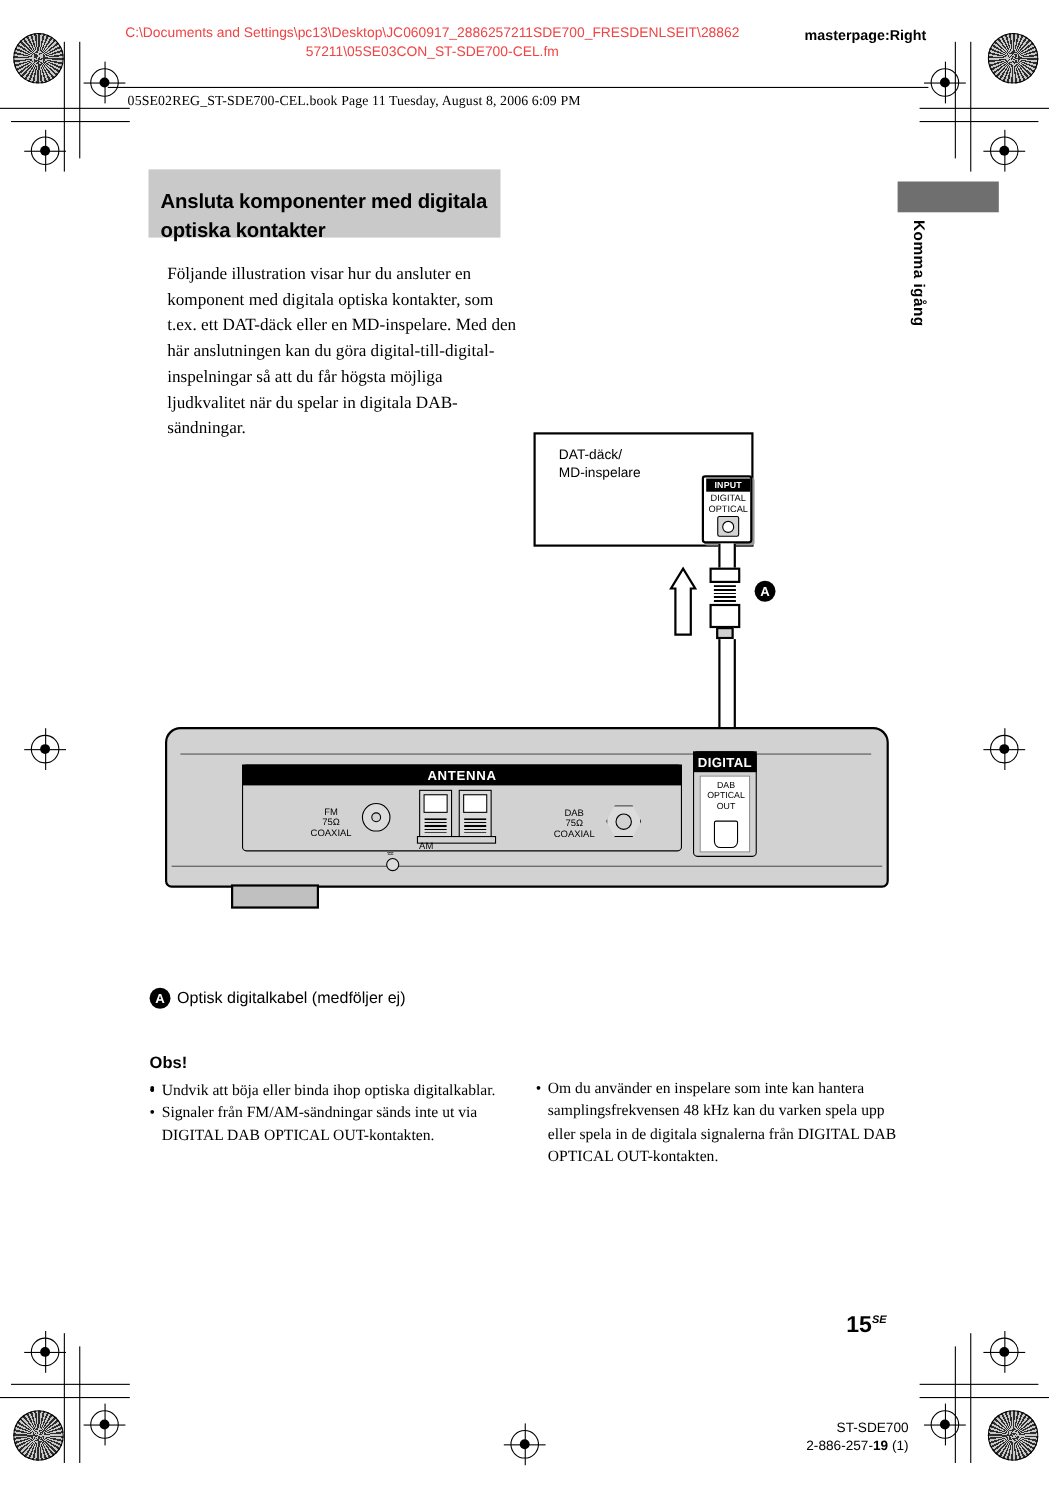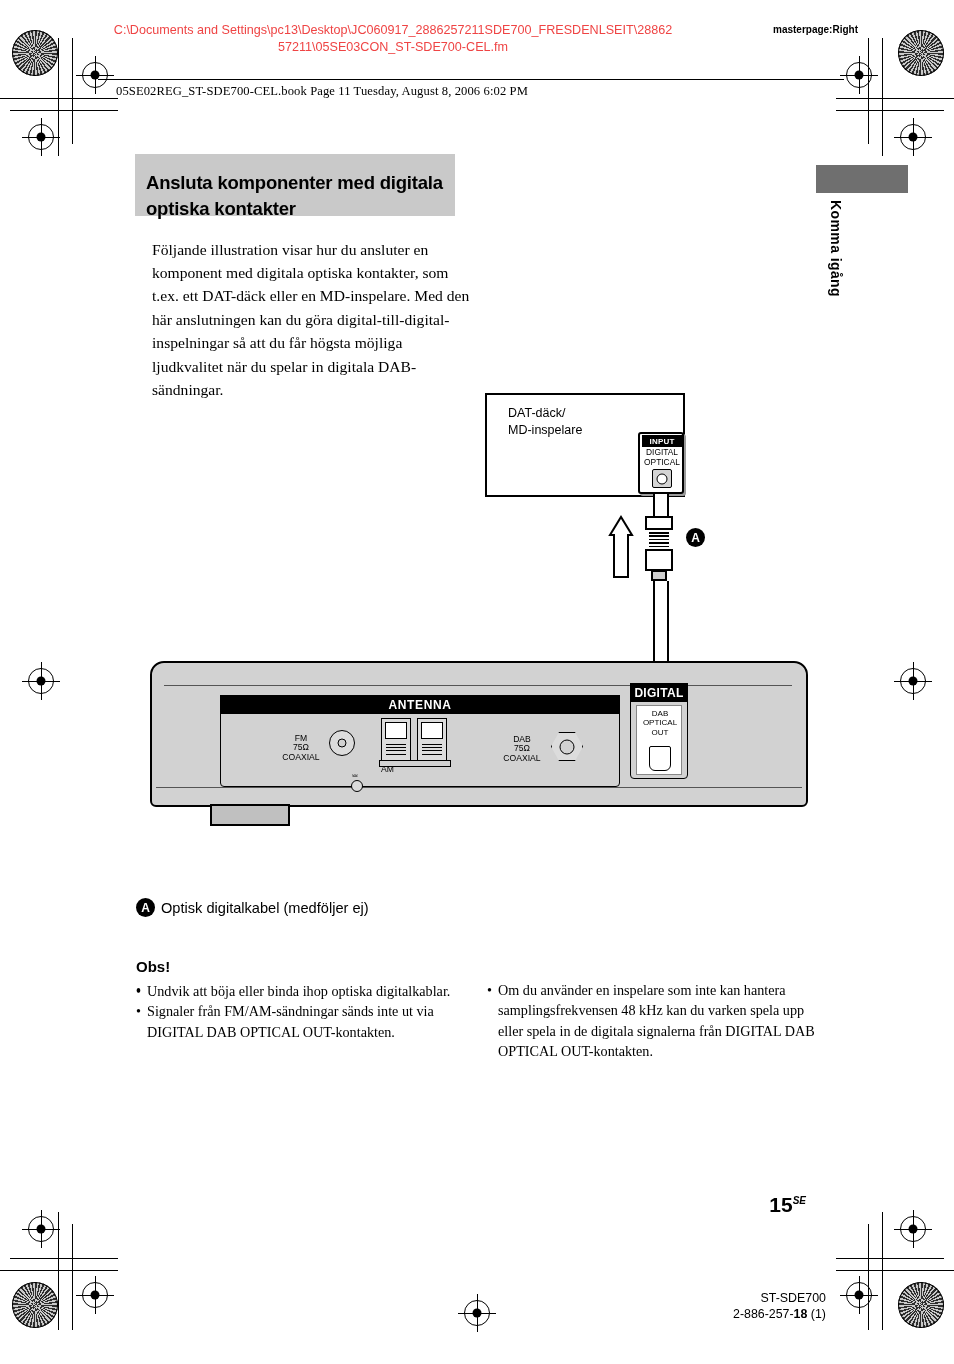--- a/index.html
+++ b/index.html
@@ -20,22 +20,22 @@
   .reg .dot{position:absolute;left:50%;top:50%;width:9px;height:9px;background:#000;
             border-radius:50%;transform:translate(-50%,-50%);}
   .starburst{position:absolute;border-radius:50%;
     background:
       repeating-conic-gradient(#2e2e2e 0deg 5deg,#c9c9c9 5deg 10deg);
     box-shadow:inset 0 0 0 1px #000;}
 
   
   #path-header{left:113px;top:22px;width:560px;font-family:"Liberation Sans",sans-serif;
     font-size:12.6px;line-height:16.5px;color:#ef4444;word-break:break-all;text-align:center;}
-  #masterpage{right:96px;top:24px;font-family:"Liberation Sans",sans-serif;
-    font-weight:bold;font-size:10px;}
+  #masterpage{right:112px;top:24px;font-family:"Liberation Sans",sans-serif;
+    font-weight:bold;font-size:13px;}
   #bookline{left:116px;top:84px;font-size:12.6px;letter-spacing:0.1px;}
   .hdr-rule{position:absolute;left:98px;top:79px;width:746px;height:1px;background:#000;}
 
   
   #side-tab-bar{left:816px;top:165px;width:92px;height:28px;background:#6f6f6f;}
   #side-tab-text{left:816px;top:200px;width:28px;height:180px;
      font-family:"Liberation Sans",sans-serif;font-weight:bold;font-size:14px;
      color:#000;writing-mode:vertical-rl;text-orientation:mixed;letter-spacing:0.4px;}
 
   
@@ -77,21 +77,21 @@
      display:flex;align-items:center;justify-content:center;}
 
   
   .receiver{position:absolute;left:20px;top:276px;width:658px;height:165px;}
   .chassis{position:absolute;left:0;top:0;width:658px;height:146px;background:#d2d2d2;
      border:2.5px solid #000;border-radius:14px 14px 6px 6px;box-sizing:border-box;}
   .chassis-rule{position:absolute;background:#555;height:1.4px;}
   .foot{position:absolute;left:60px;top:143px;width:80px;height:22px;background:#c0c0c0;
      border:2.2px solid #000;box-sizing:border-box;}
 
-  .ant-panel{position:absolute;left:70px;top:34px;width:400px;height:92px;background:#d2d2d2;
+  .ant-panel{position:absolute;left:70px;top:34px;width:400px;height:79px;background:#d2d2d2;
      border:1.6px solid #000;border-radius:4px;box-sizing:border-box;}
   .ant-hdr{position:absolute;left:-1px;top:-1px;width:400px;height:19px;background:#000;color:#fff;
      font-family:"Liberation Sans",sans-serif;font-weight:bold;font-size:12px;
      display:flex;align-items:center;justify-content:center;letter-spacing:0.6px;}
 
   .fm-jack{position:absolute;left:108px;top:34px;width:26px;height:26px;border-radius:50%;
      border:1.6px solid #000;background:#dcdcdc;box-sizing:border-box;}
   .fm-jack::after{content:"";position:absolute;left:50%;top:50%;width:7px;height:7px;
      transform:translate(-50%,-50%);border:1.2px solid #000;border-radius:50%;background:#d2d2d2;}
   .fm-lbl{position:absolute;left:52px;top:38px;width:56px;text-align:center;
@@ -224,21 +224,21 @@
       <span class="dot"></span>
     </div>
   <div class="reg" style="left:464px;top:1300px;width:26px;height:26px;">
       <span class="dot"></span>
     </div>
 </div>
 
 <div class="abs hdr-rule"></div>
 <div class="abs" id="path-header">C:\Documents and Settings\pc13\Desktop\JC060917_2886257211SDE700_FRESDENLSEIT\2886257211\05SE03CON_ST-SDE700-CEL.fm</div>
 <div class="abs" id="masterpage">masterpage:Right</div>
-<div class="abs" id="bookline">05SE02REG_ST-SDE700-CEL.book  Page 11  Tuesday, August 8, 2006  6:02 PM</div>
+<div class="abs" id="bookline">05SE02REG_ST-SDE700-CEL.book  Page 11  Tuesday, August 8, 2006  6:09 PM</div>
 
 <div class="abs" id="side-tab-bar"></div>
 <div class="abs" id="side-tab-text">Komma igång</div>
 
 <div class="abs" id="title-band"></div>
 <h1 class="abs" id="title-text">Ansluta komponenter med digitala optiska kontakter</h1>
 
 <p class="abs" id="intro">Följande illustration visar hur du ansluter en komponent med digitala optiska kontakter, som t.ex. ett DAT-däck eller en MD-inspelare. Med den här anslutningen kan du göra digital-till-digital-inspelningar så att du får högsta möjliga ljudkvalitet när du spelar in digitala DAB-sändningar.</p>
 
 <div class="abs" id="diagram">
@@ -343,14 +343,14 @@
     <span class="bullet">•</span>
     <span>Om du använder en inspelare som inte kan hantera samplingsfrekvensen 48 kHz kan du varken spela upp eller spela in de digitala signalerna från DIGITAL DAB OPTICAL OUT-kontakten.</span>
   </div>
 </div>
 
 <div class="abs" id="page-no">
   <span>15</span><sup>SE</sup>
 </div>
 <div class="abs" id="footer-model">
   <div>ST-SDE700</div>
-  <div><span>2-886-257-</span><b>18</b><span> (1)</span></div>
+  <div><span>2-886-257-</span><b>19</b><span> (1)</span></div>
 </div>
 
 </body></html>

